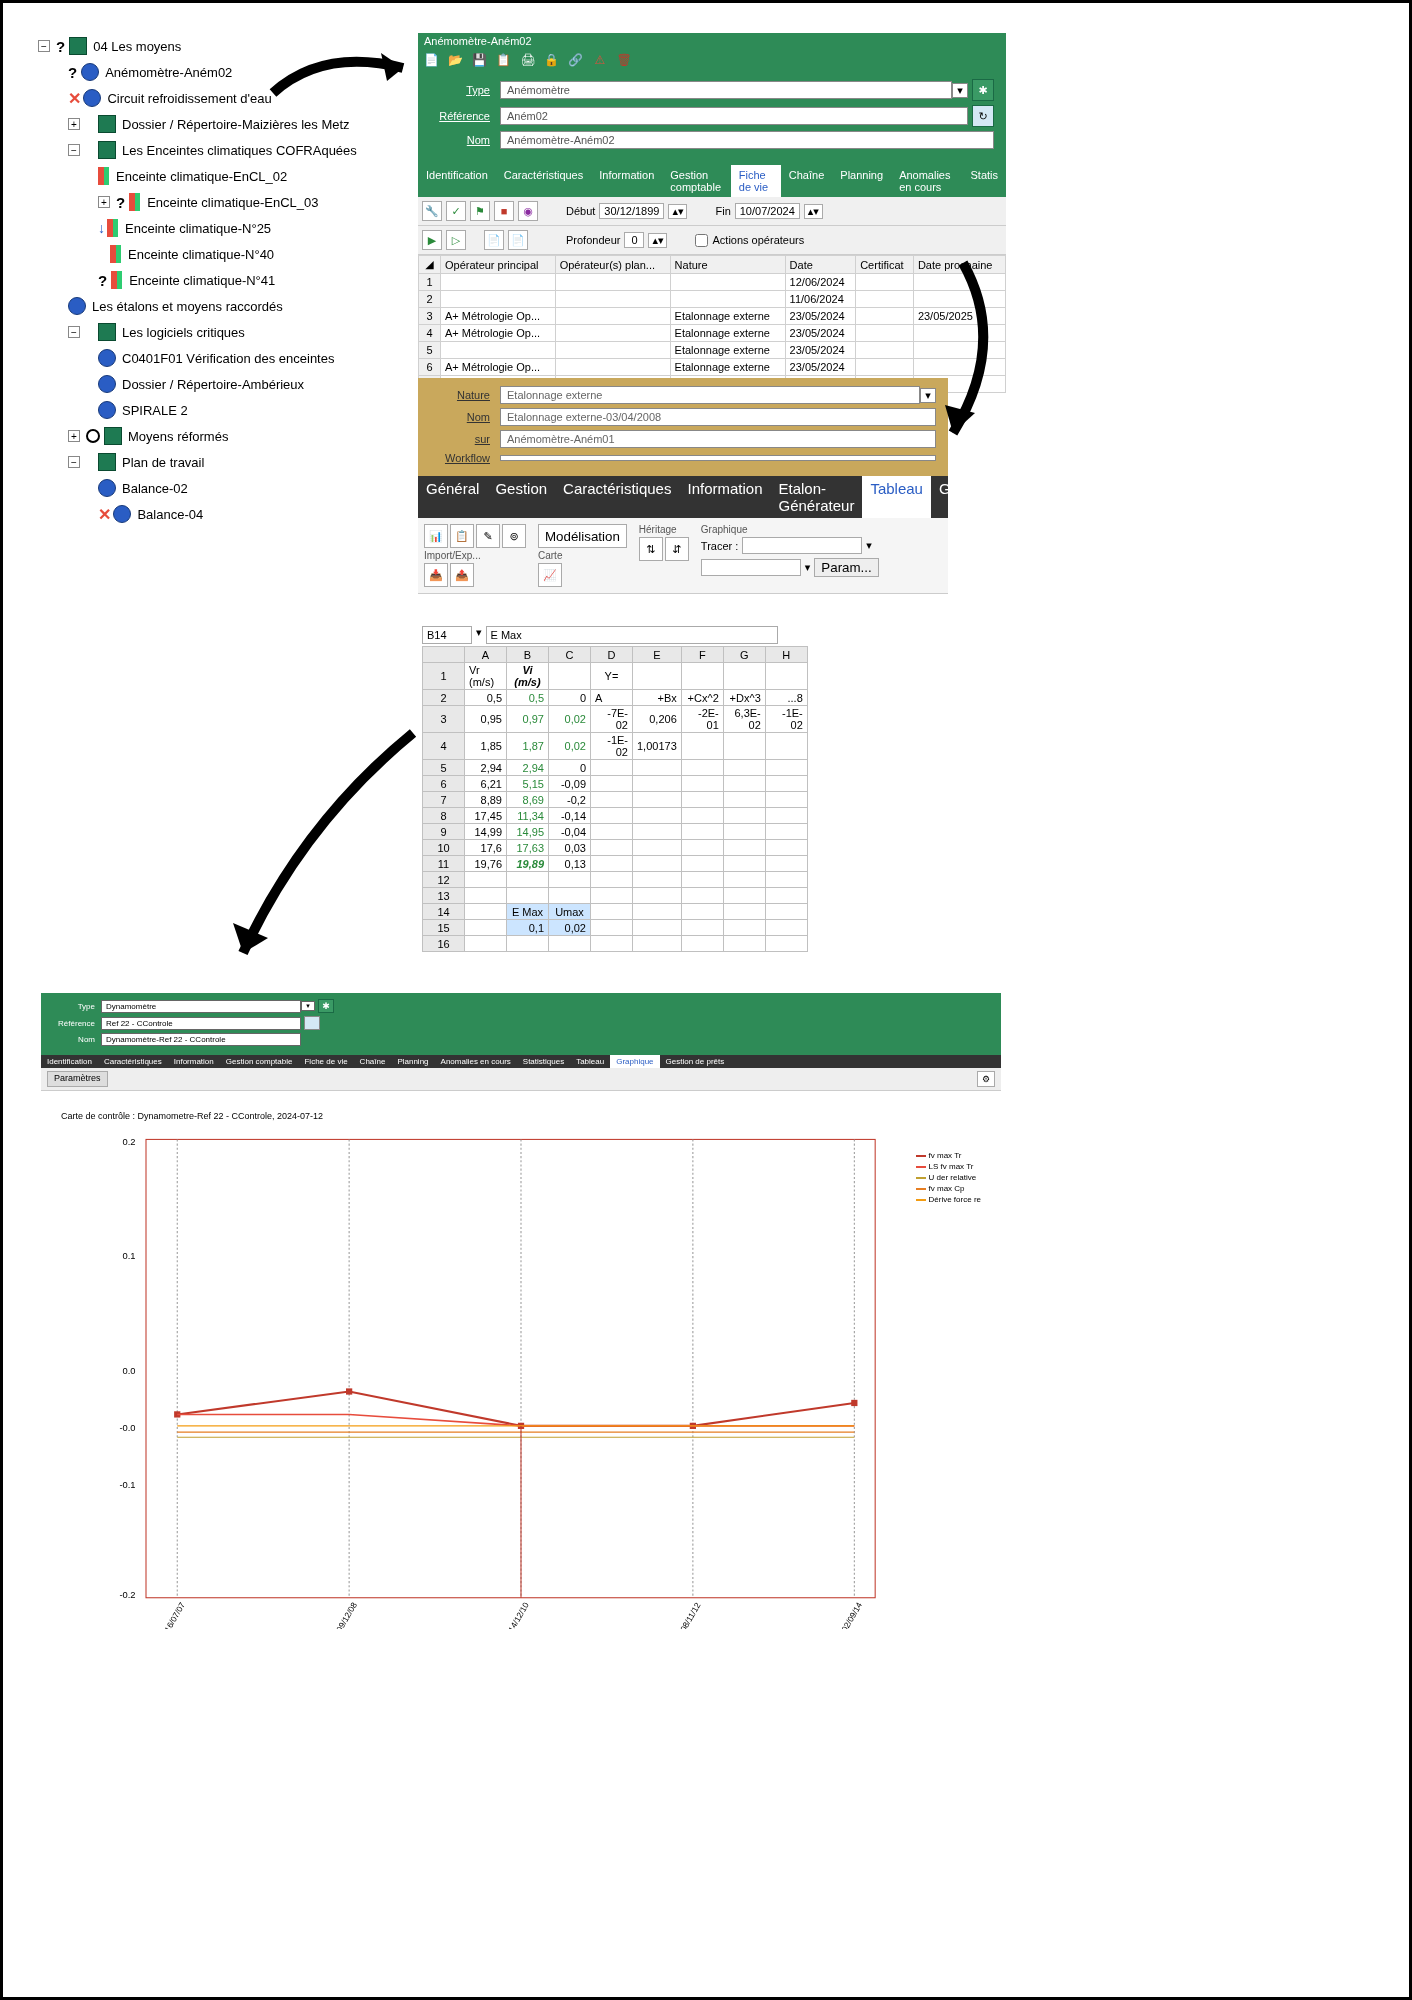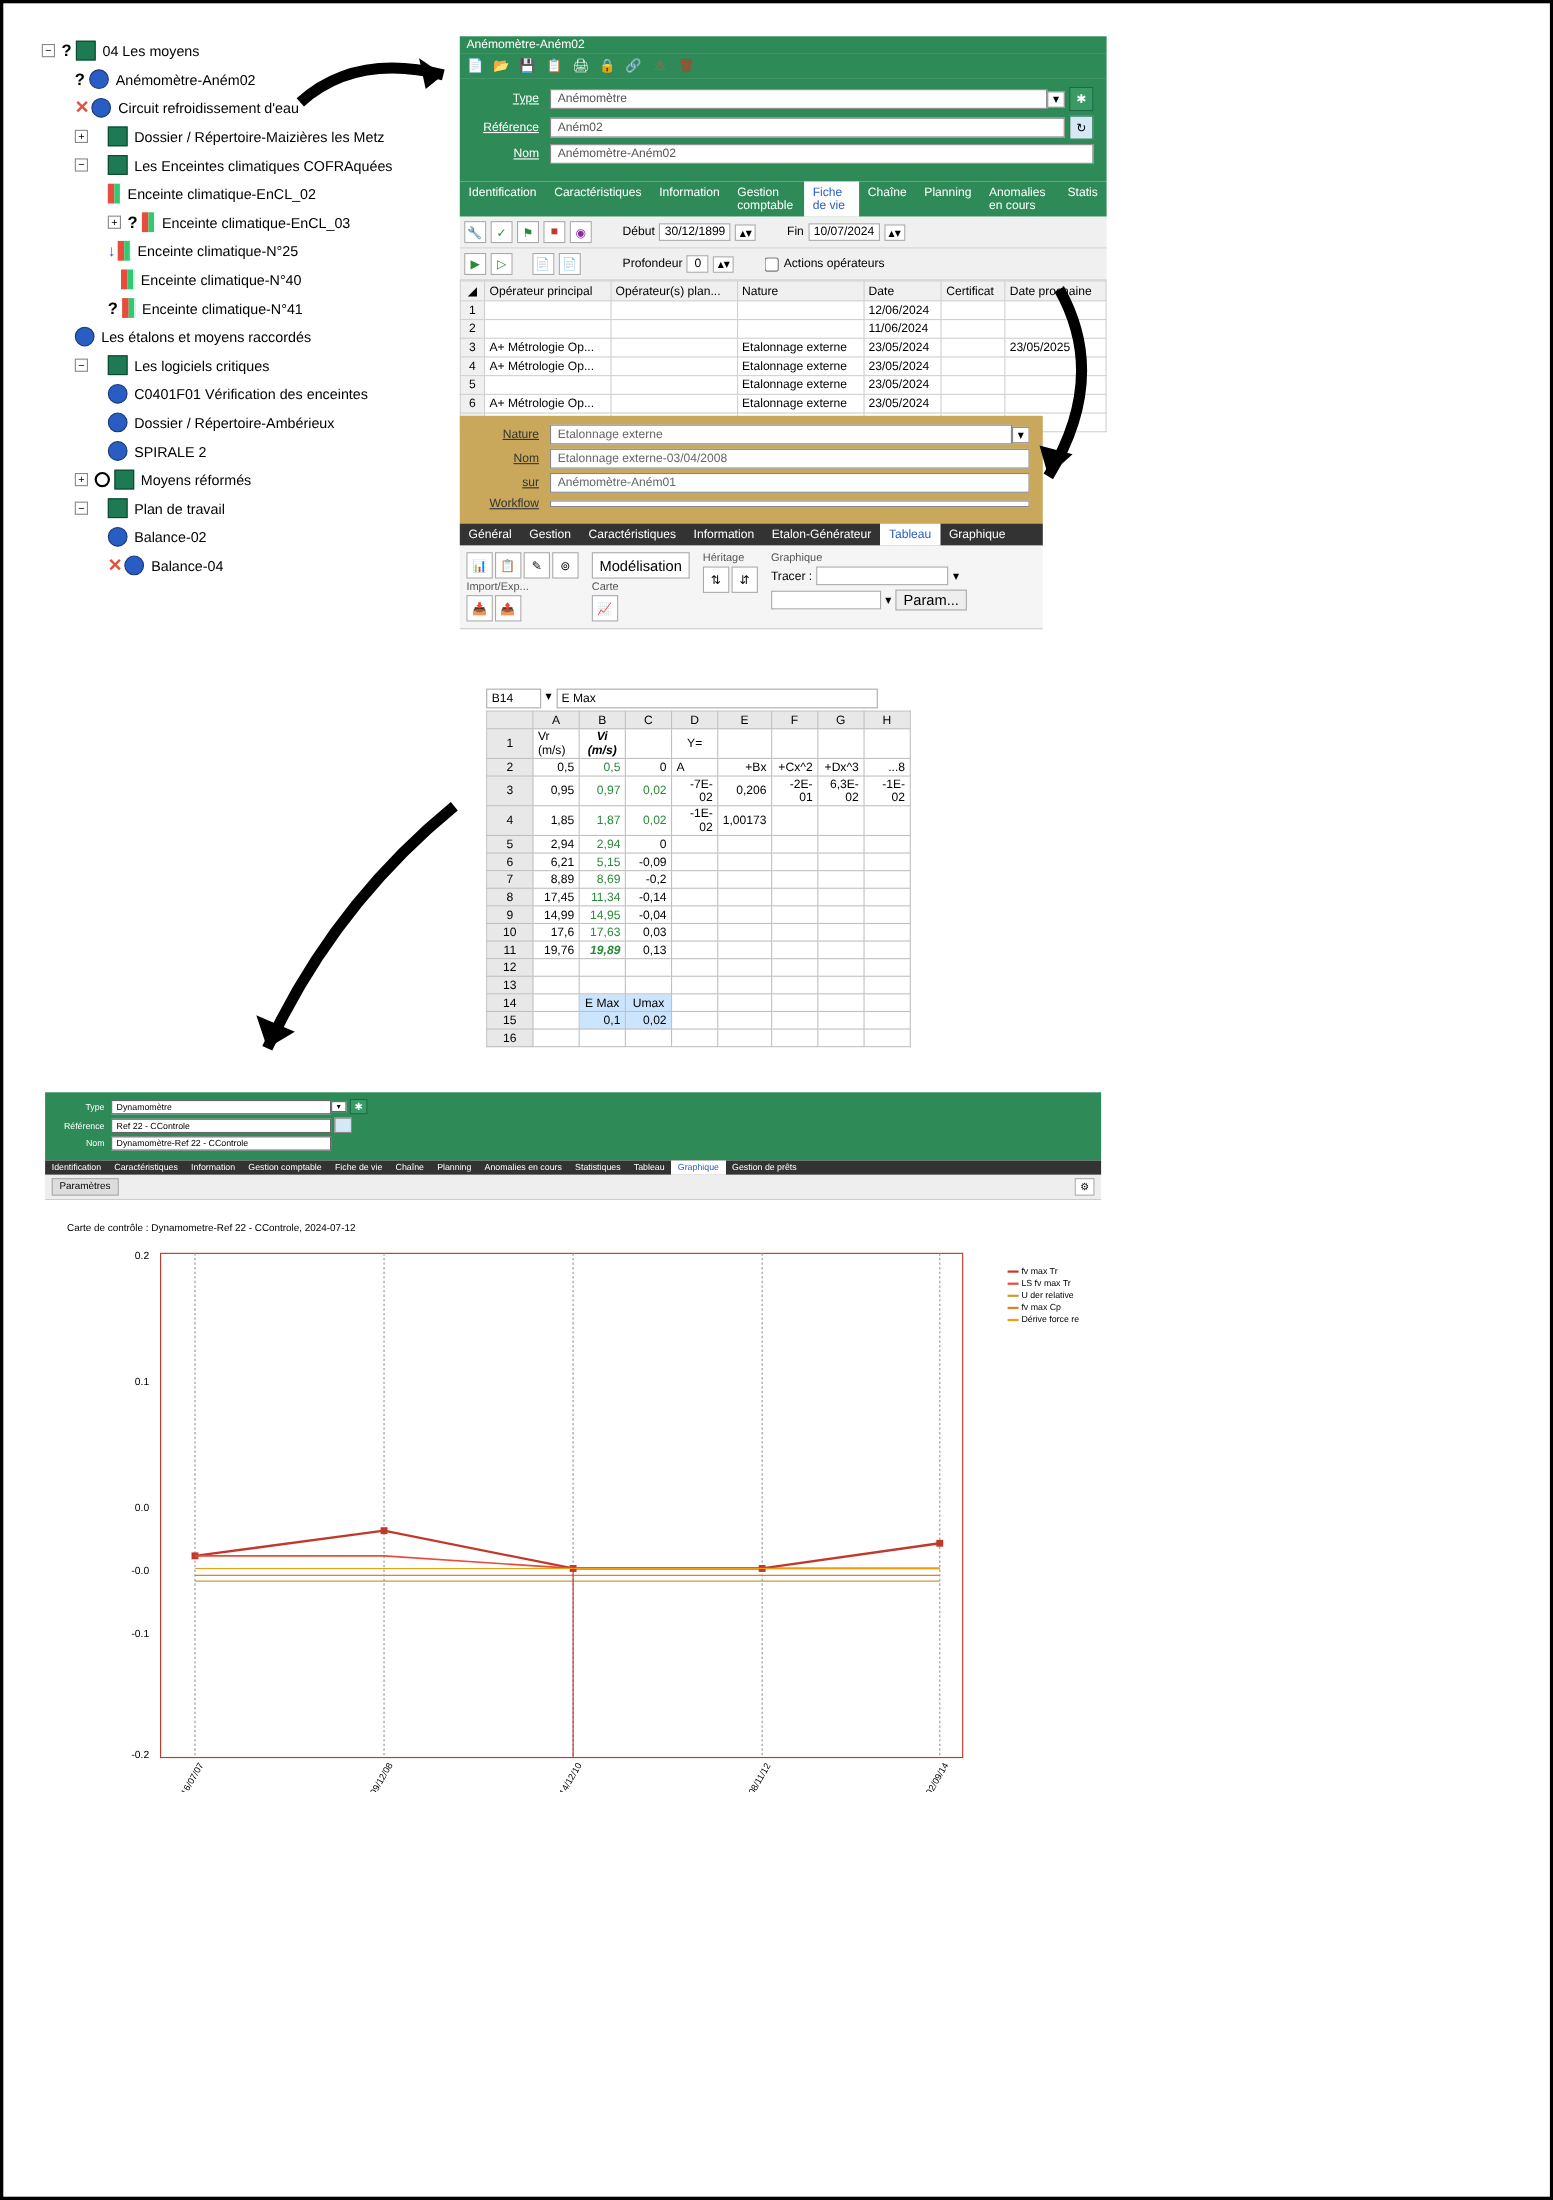--- a/index.html
+++ b/index.html
@@ -185,21 +185,21 @@
 .form-area-tan {
   background: #c9a85c;
   padding: 8px 12px;
 }
 .form-area-tan .form-label { color: #333; }
 .form-area-tan .form-input { color: #666; }
 
 .tab-strip-2 {
   background: #333;
   display: flex;
-  font-size: 11px;
+  font-size: 15px;
   color: #fff;
 }
 .tab-strip-2 .tab { padding: 4px 8px; }
 .tab-strip-2 .tab.active { background: #fff; color: #2a5dc4; }
 
 .tools-row {
   background: #f5f5f5;
   padding: 6px;
   display: flex;
   gap: 12px;
@@ -219,21 +219,21 @@
   border: 1px solid #aaa;
   background: #fff;
   display: inline-flex;
   align-items: center;
   justify-content: center;
 }
 
 
 .sheet-panel {
   position: absolute;
-  left: 439px;
+  left: 419px;
   top: 623px;
   width: 356px;
   border-radius: 11px;
 }
 .cell-ref {
   display: flex;
   gap: 4px;
   margin-bottom: 2px;
 }
 .cell-ref input {

